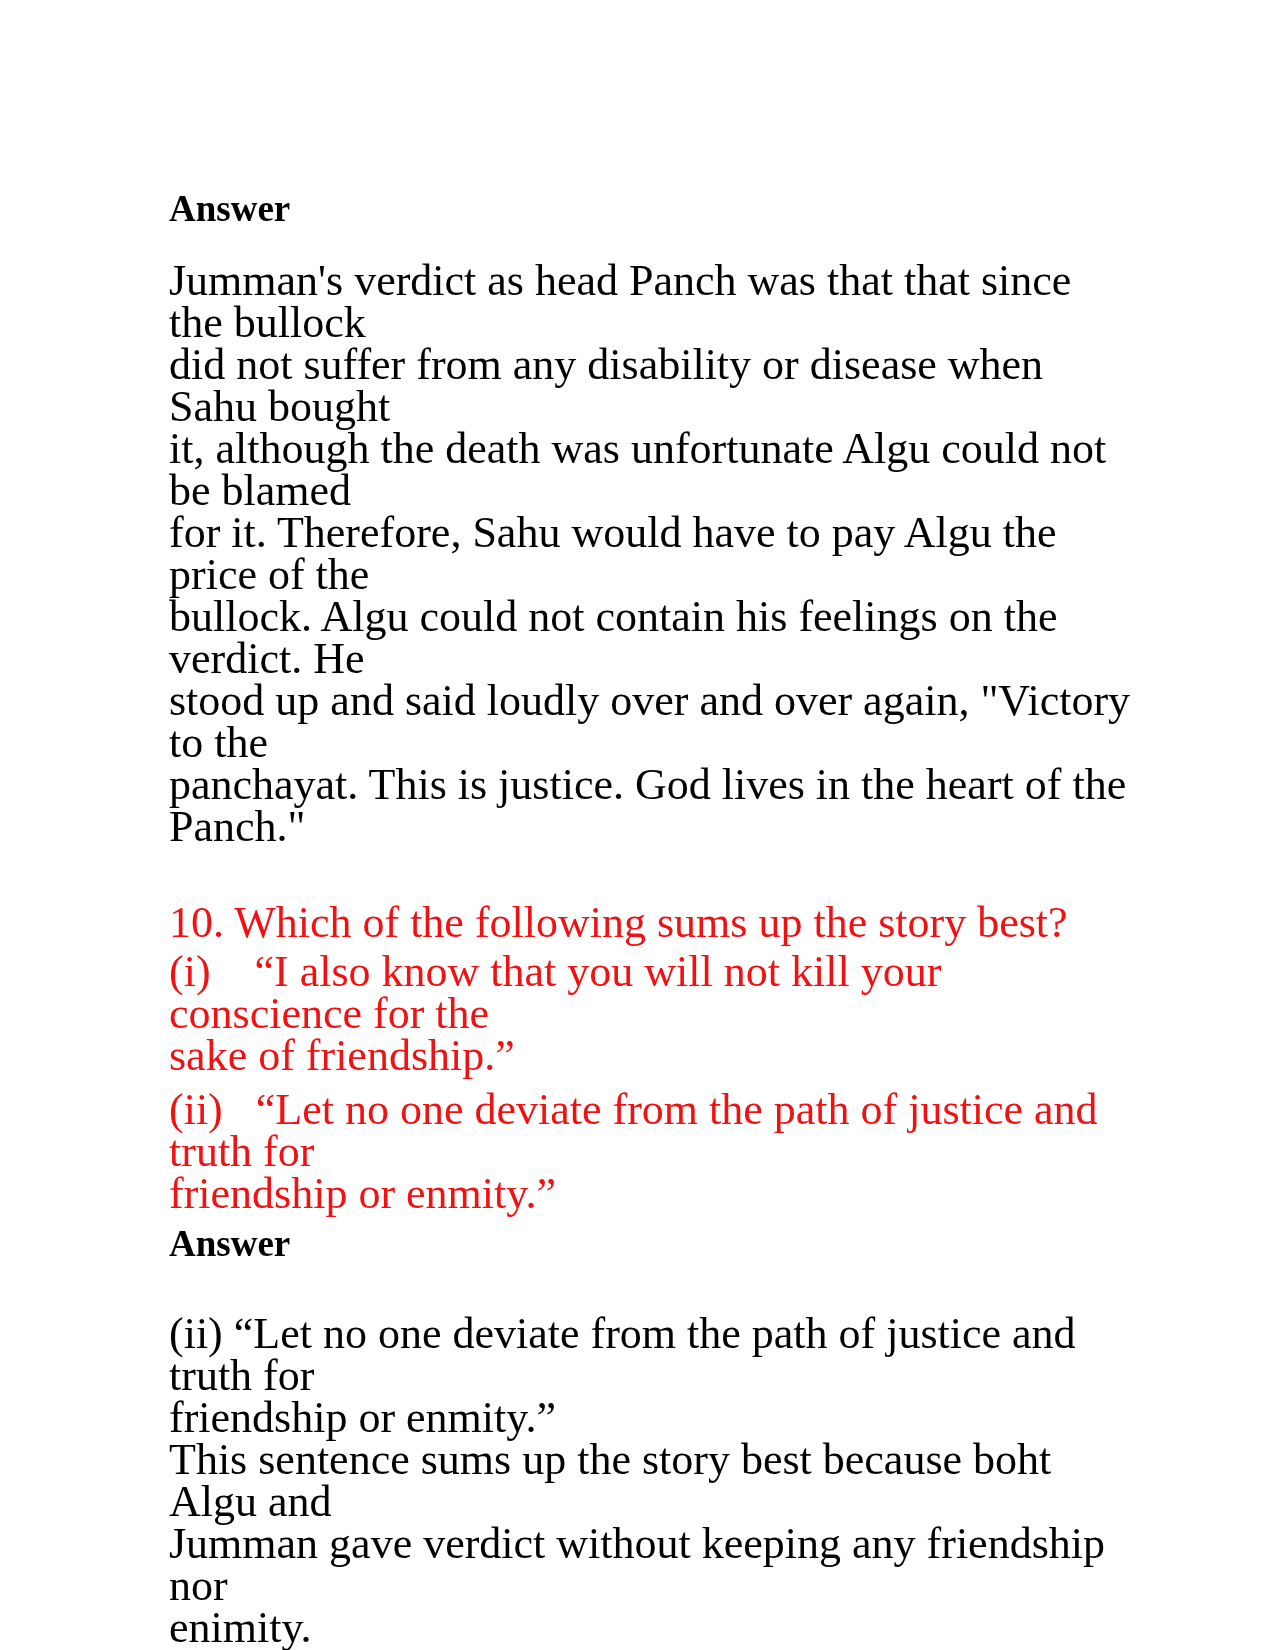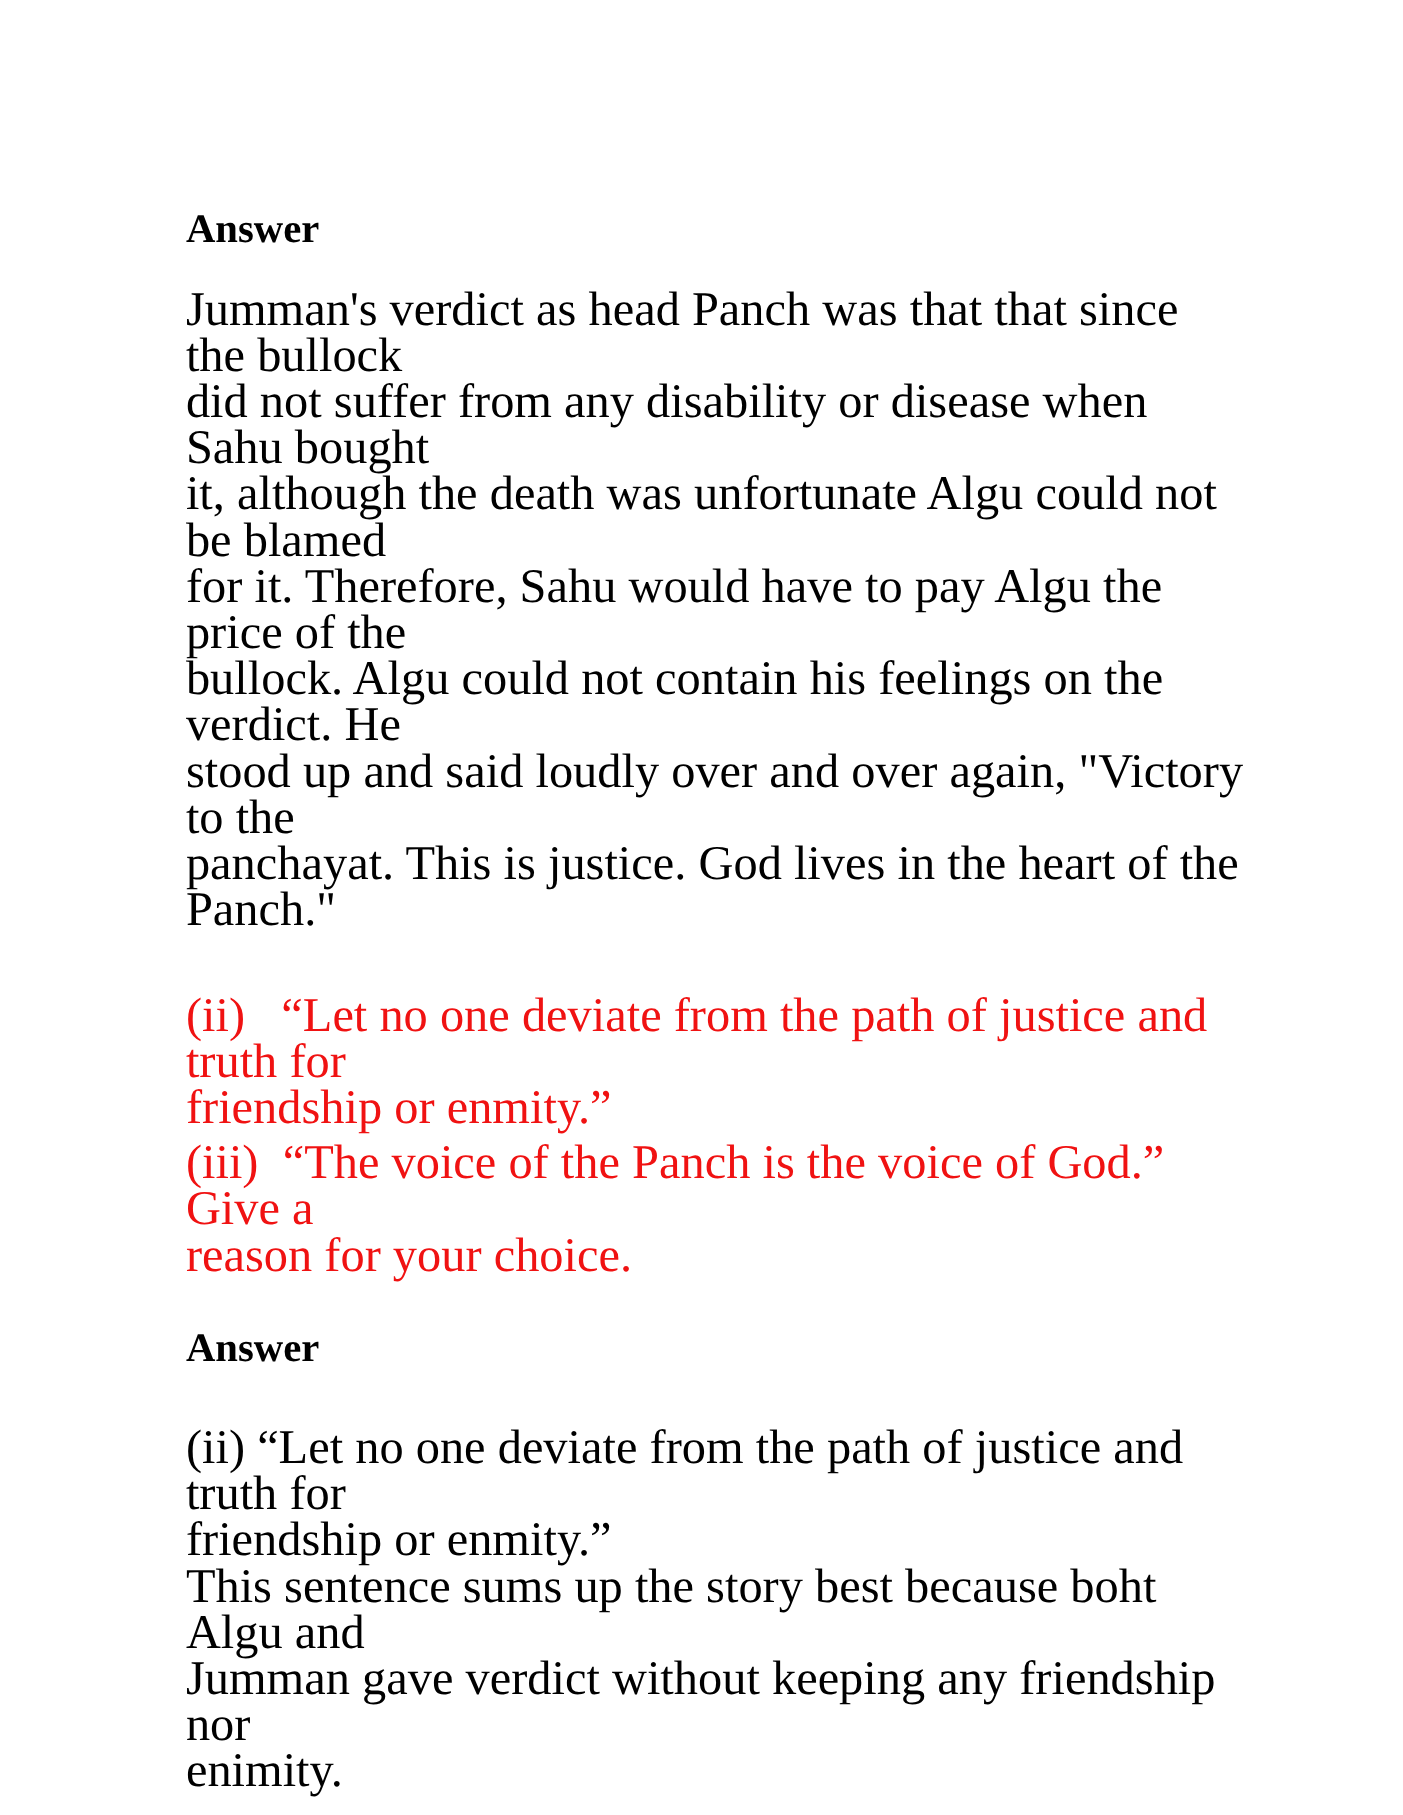--- a/index.html
+++ b/index.html
@@ -56,27 +56,28 @@
     <h2 class="answer-heading answer-heading-1">Answer</h2>
 
     <p class="para black-text answer-para-1">Jumman's verdict as head Panch was that that since the bullock
 did not suffer from any disability or disease when Sahu bought
 it, although the death was unfortunate Algu could not be blamed
 for it. Therefore, Sahu would have to pay Algu the price of the
 bullock. Algu could not contain his feelings on the verdict. He
 stood up and said loudly over and over again, "Victory to the
 panchayat. This is justice. God lives in the heart of the Panch."</p>
 
+    <p class="para red-text question-title">10. Which of the following sums up the story best?</p>
 
+    <p class="para red-text question-option-1">(i)&nbsp;&nbsp;&nbsp;&nbsp;“I also know that you will not kill your conscience for the
+sake of friendship.”</p>
 
     <p class="para red-text question-option-2">(ii)&nbsp;&nbsp;&nbsp;“Let no one deviate from the path of justice and truth for
 friendship or enmity.”</p>
 
-    <p class="para red-text question-option-3">(iii)&nbsp;&nbsp;“The voice of the Panch is the voice of God.” Give a
-reason for your choice.</p>
 
     <h2 class="answer-heading answer-heading-2">Answer</h2>
 
     <p class="para black-text answer-para-2">(ii) “Let no one deviate from the path of justice and truth for
 friendship or enmity.”
 This sentence sums up the story best because boht Algu and
 Jumman gave verdict without keeping any friendship nor
 enimity.</p>
 
   </div>

